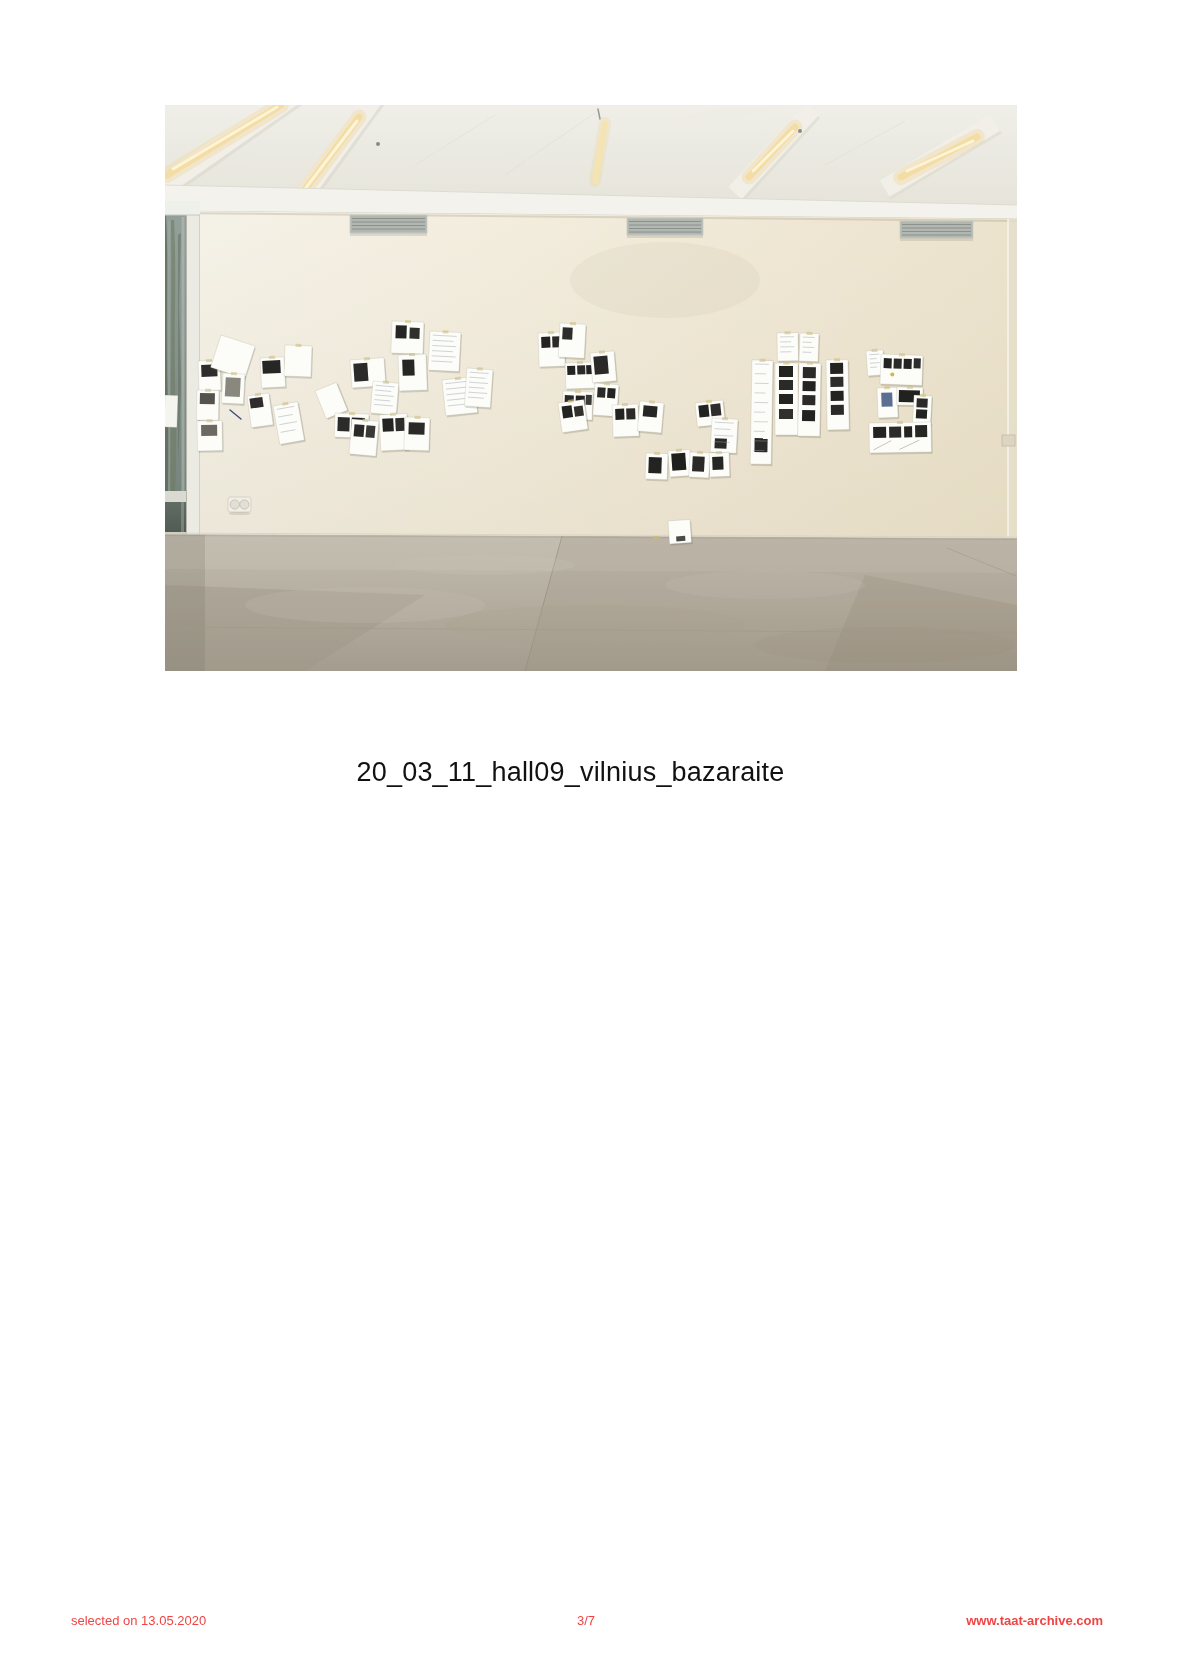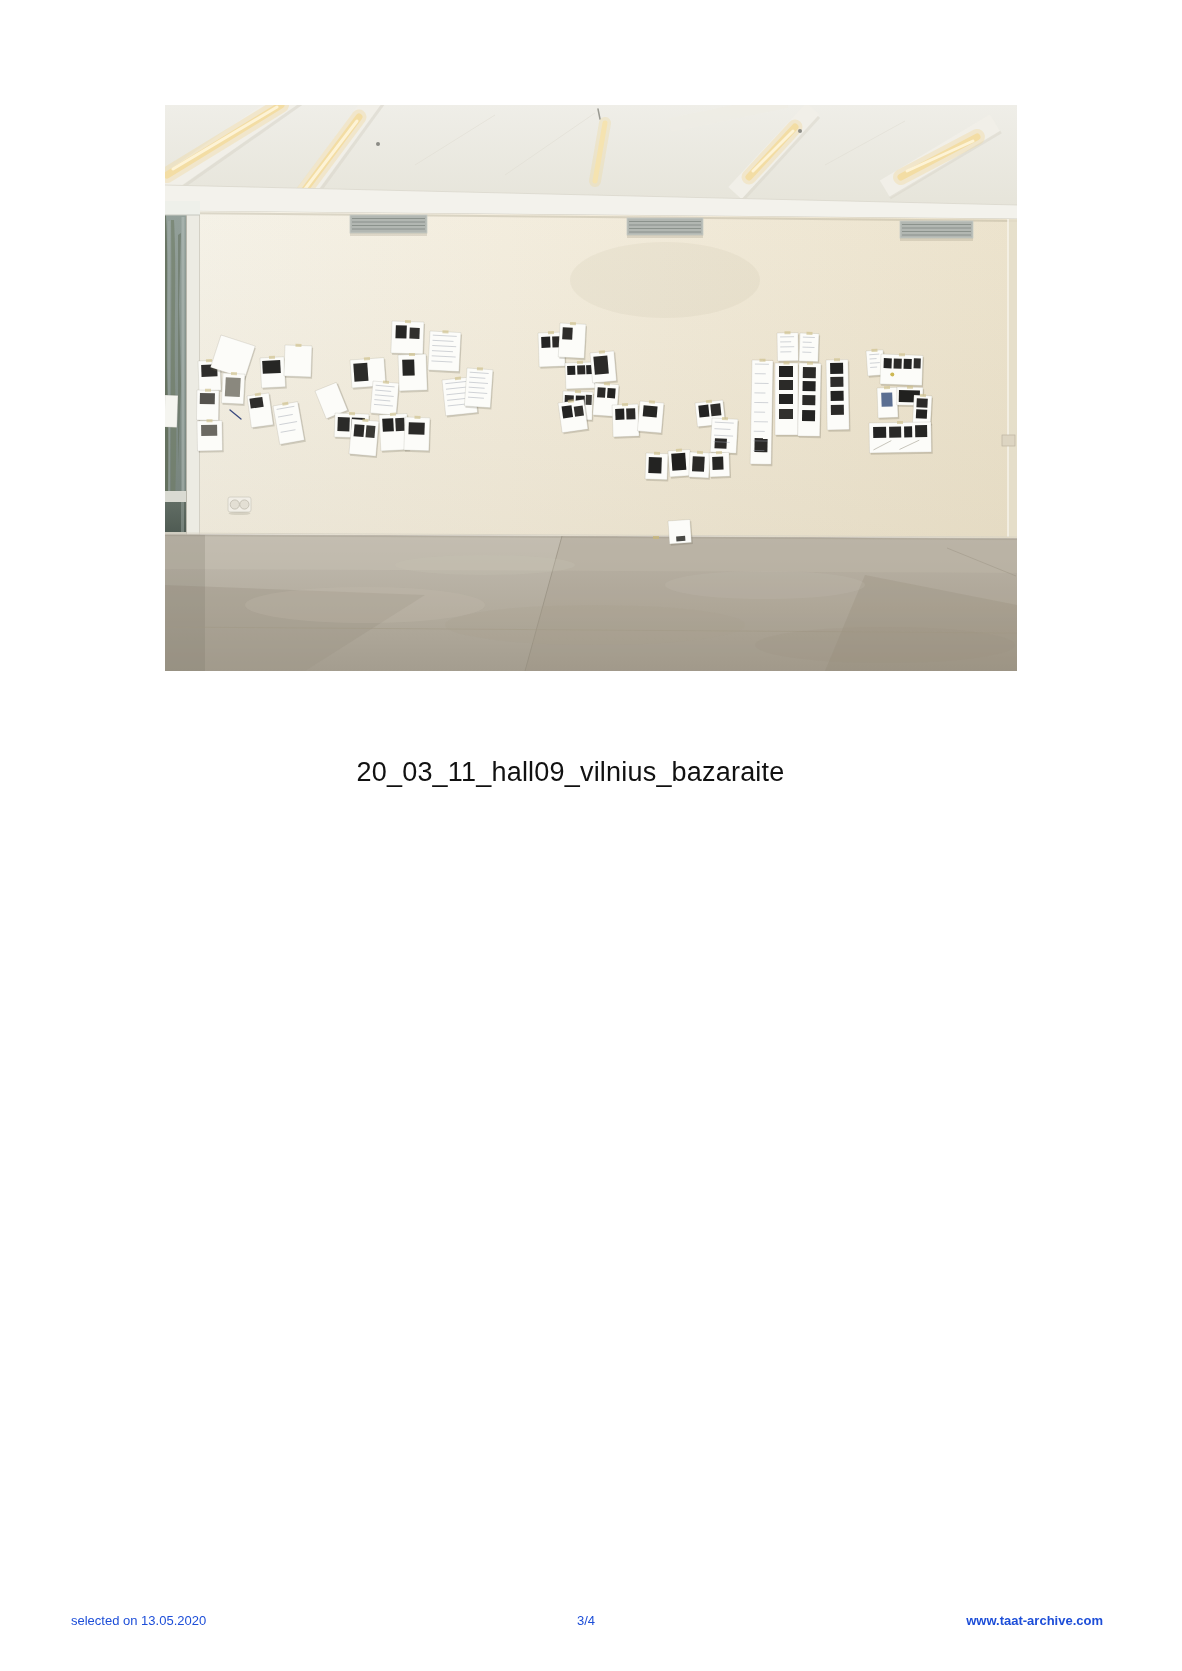--- a/index.html
+++ b/index.html
@@ -28,21 +28,21 @@
     line-height:32px;
     letter-spacing:0.2px;
     color:#111111;
     white-space:nowrap;
   }
   .footer span{
     position:absolute;
     top:1590px;
     font-size:13px;
     line-height:16px;
-    color:#1d4ed8;
+    color:#ef4444;
     white-space:nowrap;
   }
   .footer .f-left{left:71px;}
   .footer .f-center{left:0; width:1172px; text-align:center;}
   .footer .f-right{right:79px;font-weight:bold;}
 </style>
 </head>
 <body>
 
 <div class="page">
@@ -582,17 +582,17 @@
             <rect x="7" y="16" width="9" height="5" fill="#4a4a46"></rect>
           </g>
         </g>
     </svg>
   </figure>
 
   <div class="caption">20_03_11_hall09_vilnius_bazaraite</div>
 
   <div class="footer">
     <span class="f-left">selected on 13.05.2020</span>
-    <span class="f-center">3/4</span>
+    <span class="f-center">3/7</span>
     <span class="f-right">www.taat-archive.com</span>
   </div>
 
 </div>
 
 </body></html>

